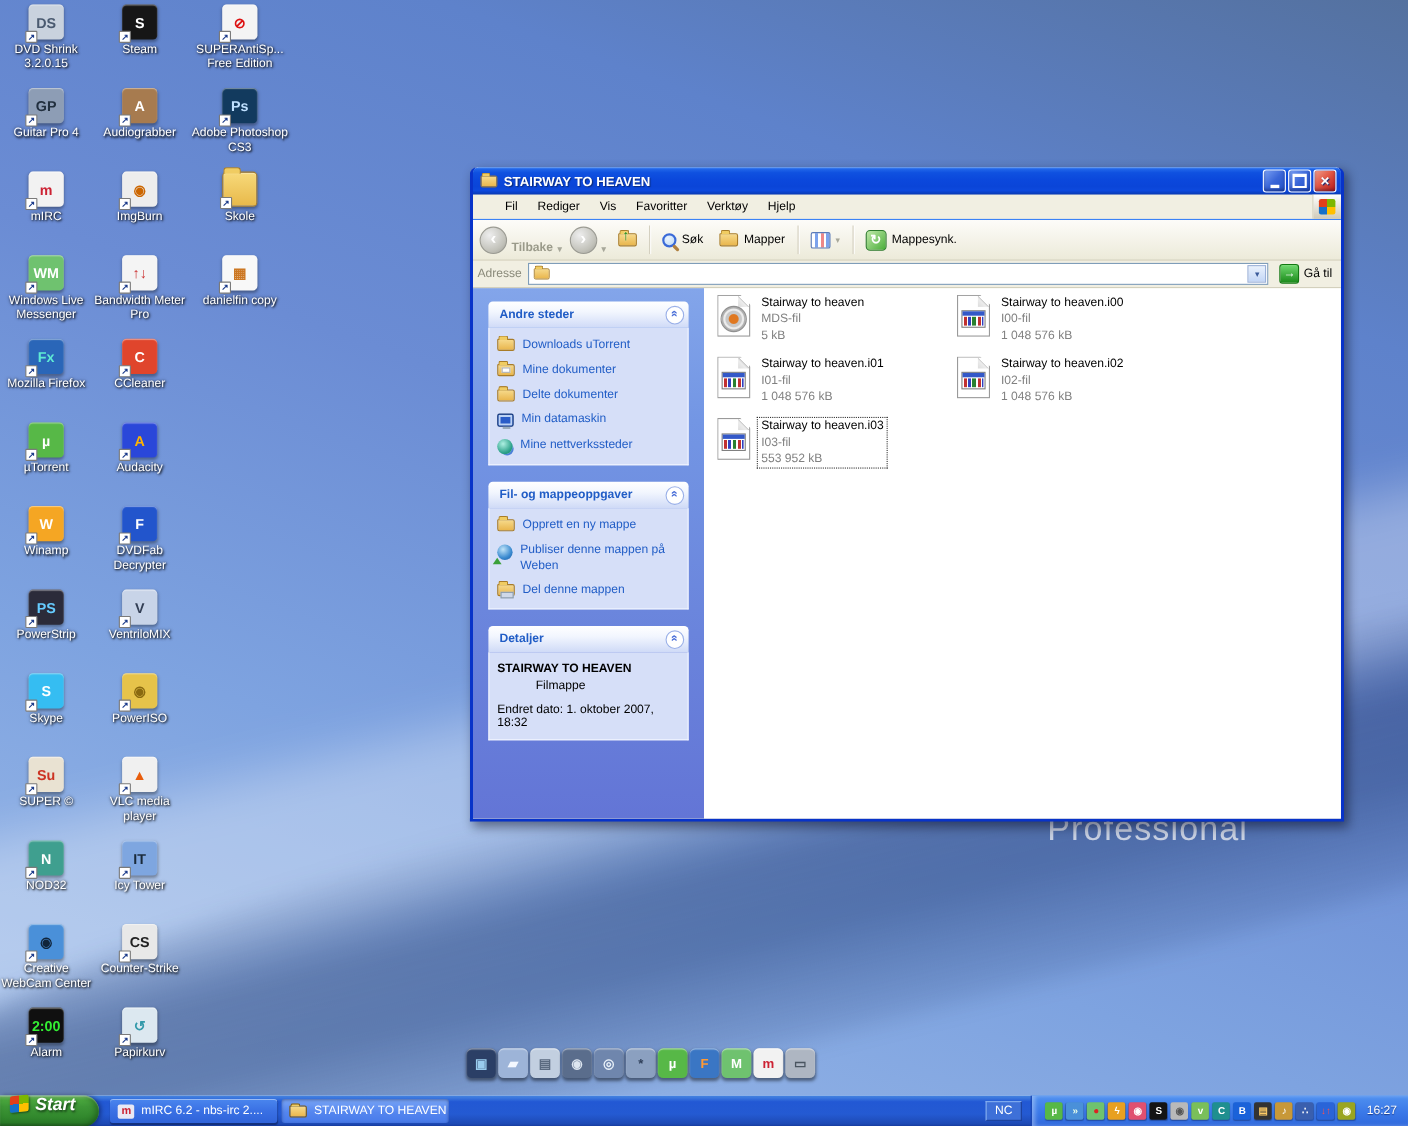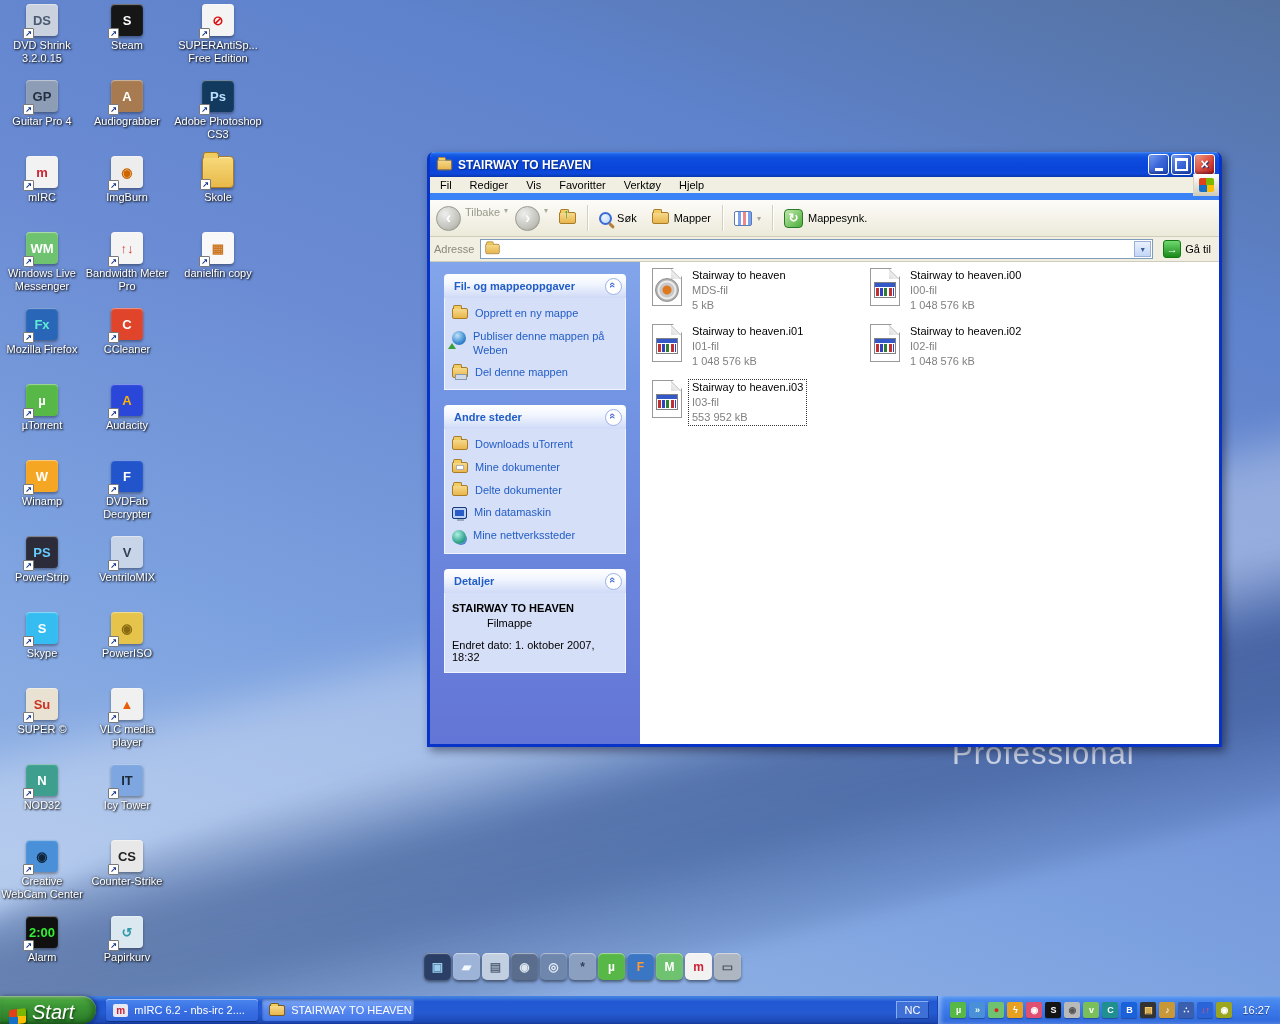--- a/index.html
+++ b/index.html
@@ -47,31 +47,31 @@
   .tb-controls{display:flex;gap:2px;}
   .wbtn{width:21px;height:21px;border:1px solid #fff;border-radius:3px;display:flex;align-items:center;justify-content:center;
     color:#fff;font-weight:bold;cursor:pointer;
     background:linear-gradient(135deg,#7aa0f4 0%,#3a66d8 50%,#2050c8 100%);box-shadow:inset 0 -2px 3px rgba(0,0,40,.35);}
   .wbtn.min::before{content:"";width:8px;height:3px;background:#fff;margin-top:9px;}
   .wbtn.max::before{content:"";width:9px;height:8px;border:2px solid #fff;border-top-width:3px;}
   .wbtn.close{background:linear-gradient(135deg,#f09e8c 0%,#e25846 45%,#c postmark81818 100%);
     background:linear-gradient(135deg,#f09e8c 0%,#e25846 45%,#b81818 100%);font-size:14px;}
   .wbtn.close::before{content:"×";margin-top:-2px;}
 
-  .menubar{height:23px;flex:0 0 23px;background:#f1efe2;border-bottom:7px solid #3b82f6;display:flex;align-items:center;padding-left:1px;}
+  .menubar{height:23px;flex:0 0 23px;background:#f1efe2;border-bottom:1px solid #3b82f6;display:flex;align-items:center;padding-left:20px;}
   #menu-items{display:flex;}
   .menu-item{padding:3px 9px;color:#000;cursor:pointer;}
   .winflag{margin-left:auto;width:26px;height:22px;display:flex;align-items:center;justify-content:center;
     background:linear-gradient(180deg,#fff,#cfcab8);border-left:1px solid #d8d4c4;}
   .winflag::before{content:"";width:15px;height:14px;border-radius:2px;
     background:conic-gradient(#7db700 0 25%, #ffbf00 0 50%, #1570c8 0 75%, #e0401a 0 100%);}
 
   .toolbar{height:37px;flex:0 0 37px;background:linear-gradient(180deg,#fdfcf9,#ecead9);
     border-bottom:1px solid #d0ccba;display:flex;align-items:center;padding:0 6px;gap:7px;}
-  .nav-btn{display:flex;align-items:flex-start;gap:4px;cursor:pointer;}
+  .nav-btn{display:flex;align-items:flex-end;gap:4px;cursor:pointer;font-weight:bold;}
   .circ{width:25px;height:25px;border-radius:50%;border:1px solid #9a9a92;display:flex;align-items:center;justify-content:center;
     background:radial-gradient(circle at 35% 30%,#eeeeee,#c2c2ba 65%,#9c9c94);color:#fff;font-size:16px;font-weight:bold;}
   .arr-left::before{content:"‹";margin-top:-3px;}
   .arr-right::before{content:"›";margin-top:-3px;}
   .nav-label{color:#9a9a8a;}
   .dd{color:#a8a89a;font-size:8px;}
   .dd::before{content:"▾";}
   .sep{width:1px;height:26px;background:#d4d0c0;box-shadow:1px 0 0 #fff;}
   .tool-btn{display:flex;align-items:center;gap:5px;padding:3px 4px;border-radius:3px;cursor:pointer;color:#000;}
   .fold{position:relative;width:17px;height:12px;background:linear-gradient(180deg,#f6d98a,#e9b64d);
@@ -151,25 +151,25 @@
   .disc{position:absolute;left:2px;top:9px;width:24px;height:24px;border-radius:50%;border:1px solid #909090;
     background:radial-gradient(circle,#e07820 0 4px,#c8c8c8 5px 7px,#ececec 8px 9px,#b0b0b0 10px 12px);}
   .tile-text{display:flex;flex-direction:column;gap:1px;padding:1px 3px;line-height:1.25;}
   .t-name{color:#000;}
   .t-meta{color:#818181;}
   .tile.focused .tile-text{outline:1px dotted #333;}
 
   
   #taskbar{position:absolute;left:0;bottom:0;width:1280px;height:28px;display:flex;align-items:stretch;z-index:10;
     background:linear-gradient(180deg,#4584e0 0%,#3a76dd 8%,#2258d4 20%,#245ad2 60%,#1d49b4 92%,#15399a 100%);}
-  .start{flex:0 0 auto;display:flex;align-items:flex-end;gap:6px;padding:0 22px 0 9px;cursor:pointer;
+  .start{flex:0 0 auto;display:flex;align-items:flex-start;gap:6px;padding:0 22px 0 9px;cursor:pointer;
     border-radius:0 14px 14px 0;margin-right:10px;
     background:linear-gradient(180deg,#79c36a 0%,#4aa83e 15%,#3d9636 35%,#338a2e 65%,#2b7d28 88%,#225f20 100%);
     box-shadow:inset -3px 0 6px rgba(0,30,0,.35), 2px 0 4px rgba(0,0,30,.4), inset 0 1px 1px rgba(255,255,255,.4);
-    color:#fff;font-weight:normal;font-style:italic;font-size:20px;text-shadow:1px 2px 2px #1a4a1a;}
+    color:#fff;font-weight:bold;font-style:italic;font-size:16px;text-shadow:1px 2px 2px #1a4a1a;}
   .flag{width:17px;height:15px;border-radius:2px;transform:skewY(-6deg);
     background:conic-gradient(#7db700 0 25%, #ffbf00 0 50%, #1570c8 0 75%, #e0401a 0 100%);
     box-shadow:1px 1px 2px rgba(0,0,0,.5);}
   #tb-btns{flex:1;display:flex;gap:4px;padding:3px 6px 3px 0;min-width:0;}
   .tb-btn{width:152px;display:flex;align-items:center;gap:6px;padding:0 7px;border-radius:3px;cursor:pointer;
     background:linear-gradient(180deg,#4a86ee 0%,#3a70e4 50%,#2f63da 100%);
     box-shadow:inset 0 1px 0 rgba(255,255,255,.45), 0 1px 1px rgba(0,0,20,.35);
     color:#fff;white-space:nowrap;overflow:hidden;}
   .tb-btn.active{background:linear-gradient(180deg,#7aa6f6 0%,#5586ef 55%,#477aea 100%);
     box-shadow:inset 0 1px 3px rgba(0,0,40,.4);}
@@ -408,63 +408,63 @@
     <span class="go-btn">
       <span class="go-ico"></span>
       <span>Gå til</span>
     </span>
   </div>
 
   <div class="content">
     <div class="sidebar">
       <div class="panel">
         <div class="panel-h">
+          <span>Andre steder</span>
+          <span class="chev"></span>
+        </div>
+        <div class="panel-b" id="panel1-list">
+            <div class="s-link">
+              <span class="si si-folder"></span>
+              <span>Downloads uTorrent</span>
+            </div>
+            <div class="s-link">
+              <span class="si si-docs"></span>
+              <span>Mine dokumenter</span>
+            </div>
+            <div class="s-link">
+              <span class="si si-folder"></span>
+              <span>Delte dokumenter</span>
+            </div>
+            <div class="s-link">
+              <span class="si si-computer"></span>
+              <span>Min datamaskin</span>
+            </div>
+            <div class="s-link">
+              <span class="si si-network"></span>
+              <span>Mine nettverkssteder</span>
+            </div>
+          </div>
+      </div>
+      <div class="panel">
+        <div class="panel-h">
           <span>Fil- og mappeoppgaver</span>
           <span class="chev"></span>
         </div>
         <div class="panel-b" id="panel0-list">
             <div class="s-link">
               <span class="si si-folder-new"></span>
               <span>Opprett en ny mappe</span>
             </div>
             <div class="s-link">
               <span class="si si-web"></span>
               <span>Publiser denne mappen på Weben</span>
             </div>
             <div class="s-link">
               <span class="si si-share"></span>
               <span>Del denne mappen</span>
-            </div>
-          </div>
-      </div>
-      <div class="panel">
-        <div class="panel-h">
-          <span>Andre steder</span>
-          <span class="chev"></span>
-        </div>
-        <div class="panel-b" id="panel1-list">
-            <div class="s-link">
-              <span class="si si-folder"></span>
-              <span>Downloads uTorrent</span>
-            </div>
-            <div class="s-link">
-              <span class="si si-docs"></span>
-              <span>Mine dokumenter</span>
-            </div>
-            <div class="s-link">
-              <span class="si si-folder"></span>
-              <span>Delte dokumenter</span>
-            </div>
-            <div class="s-link">
-              <span class="si si-computer"></span>
-              <span>Min datamaskin</span>
-            </div>
-            <div class="s-link">
-              <span class="si si-network"></span>
-              <span>Mine nettverkssteder</span>
             </div>
           </div>
       </div>
       <div class="panel">
         <div class="panel-h">
           <span>Detaljer</span>
           <span class="chev"></span>
         </div>
         <div class="panel-b details">
           <div class="d-name">STAIRWAY TO HEAVEN</div>

